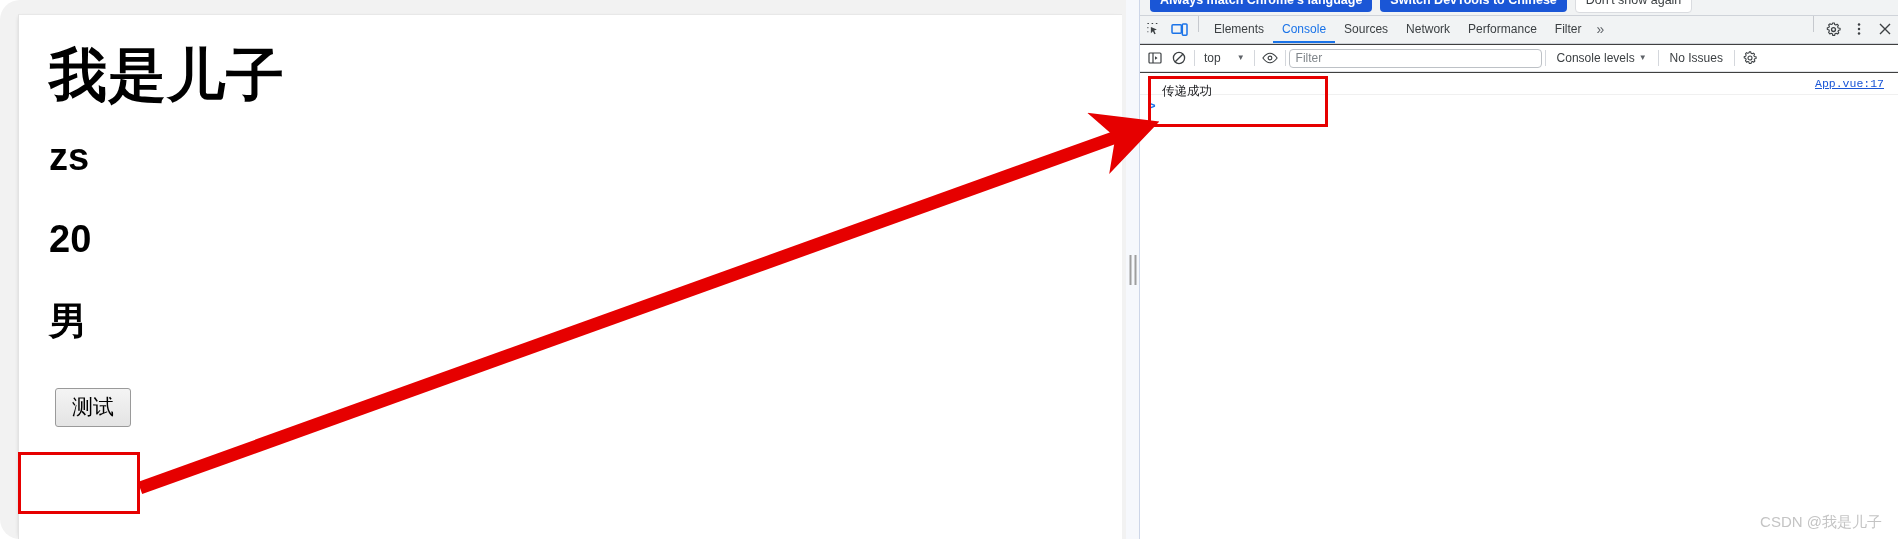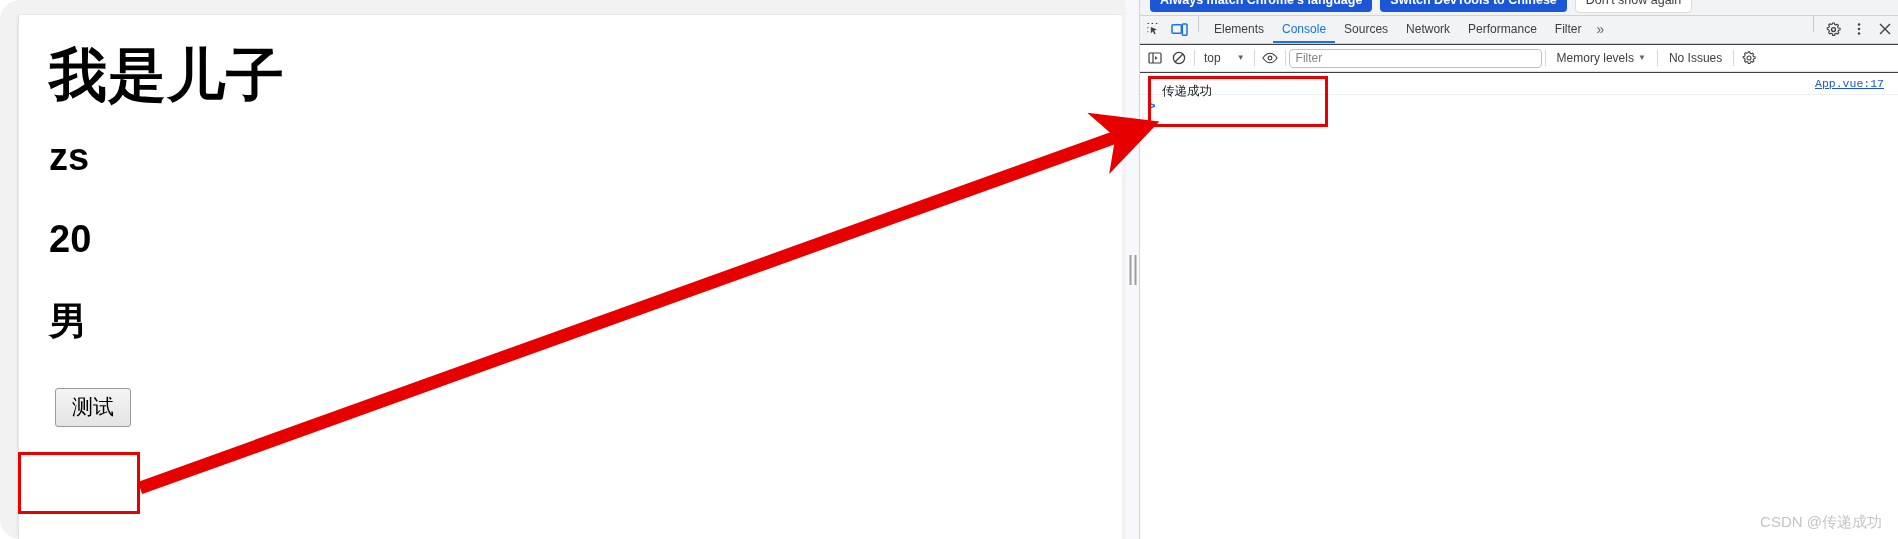--- a/index.html
+++ b/index.html
@@ -317,21 +317,21 @@
       <div class="ci">
         <svg width="16" height="14" viewBox="0 0 18 14">
           <path d="M1 7c2.6-3.6 5.3-5.4 8-5.4S14.4 3.4 17 7c-2.6 3.6-5.3 5.4-8 5.4S3.6 10.6 1 7z" fill="none" stroke="#3c4043" stroke-width="1.25"></path>
           <circle cx="9" cy="7" r="2.1" fill="none" stroke="#3c4043" stroke-width="1.25"></circle>
         </svg>
       </div>
       <div class="vsep"></div>
       <input class="filter-input" type="text" placeholder="Filter" style="">
       <div class="vsep"></div>
       <div class="levels">
-        <span>Memory levels</span>
+        <span>Console levels</span>
         <span class="caret">▼</span>
       </div>
       <div class="vsep"></div>
       <div class="no-issues">No Issues</div>
       <div class="vsep"></div>
       <div class="ci">
         <svg width="14" height="14" viewBox="0 0 16 16">
           <circle cx="8" cy="8" r="2.3" fill="none" stroke="#3c4043" stroke-width="1.2"></circle>
           <path d="M7.1 1h1.8l.3 1.6 1.3.6 1.4-.8 1.3 1.3-.8 1.4.6 1.3L15 6.7v1.8l-1.6.3-.6 1.3.8 1.4-1.3 1.3-1.4-.8-1.3.6-.3 1.6H7.1l-.3-1.6-1.3-.6-1.4.8L2.8 11l.8-1.4-.6-1.3L1.4 8V6.2l1.6-.3.6-1.3-.8-1.4 1.3-1.3 1.4.8 1.3-.6z" fill="none" stroke="#3c4043" stroke-width="1.2" stroke-linejoin="round"></path>
         </svg>
@@ -355,14 +355,14 @@
     <svg width="1898" height="539" viewBox="0 0 1898 539">
       <defs>
         <marker id="redhead" markerWidth="5" markerHeight="5" refX="2.6" refY="2.5" orient="auto" markerUnits="strokeWidth">
           <path d="M0,0 L5,2.5 L0,5 L1.4,2.5 Z" fill="#e60000"></path>
         </marker>
       </defs>
       <line x1="140" y1="488" x2="1130" y2="132" stroke="#e60000" stroke-width="13" marker-end="url(#redhead)"></line>
     </svg>
   </div>
 
-  <div class="watermark">CSDN @传递成功</div>
+  <div class="watermark">CSDN @我是儿子</div>
 </div>
 
 </body></html>

